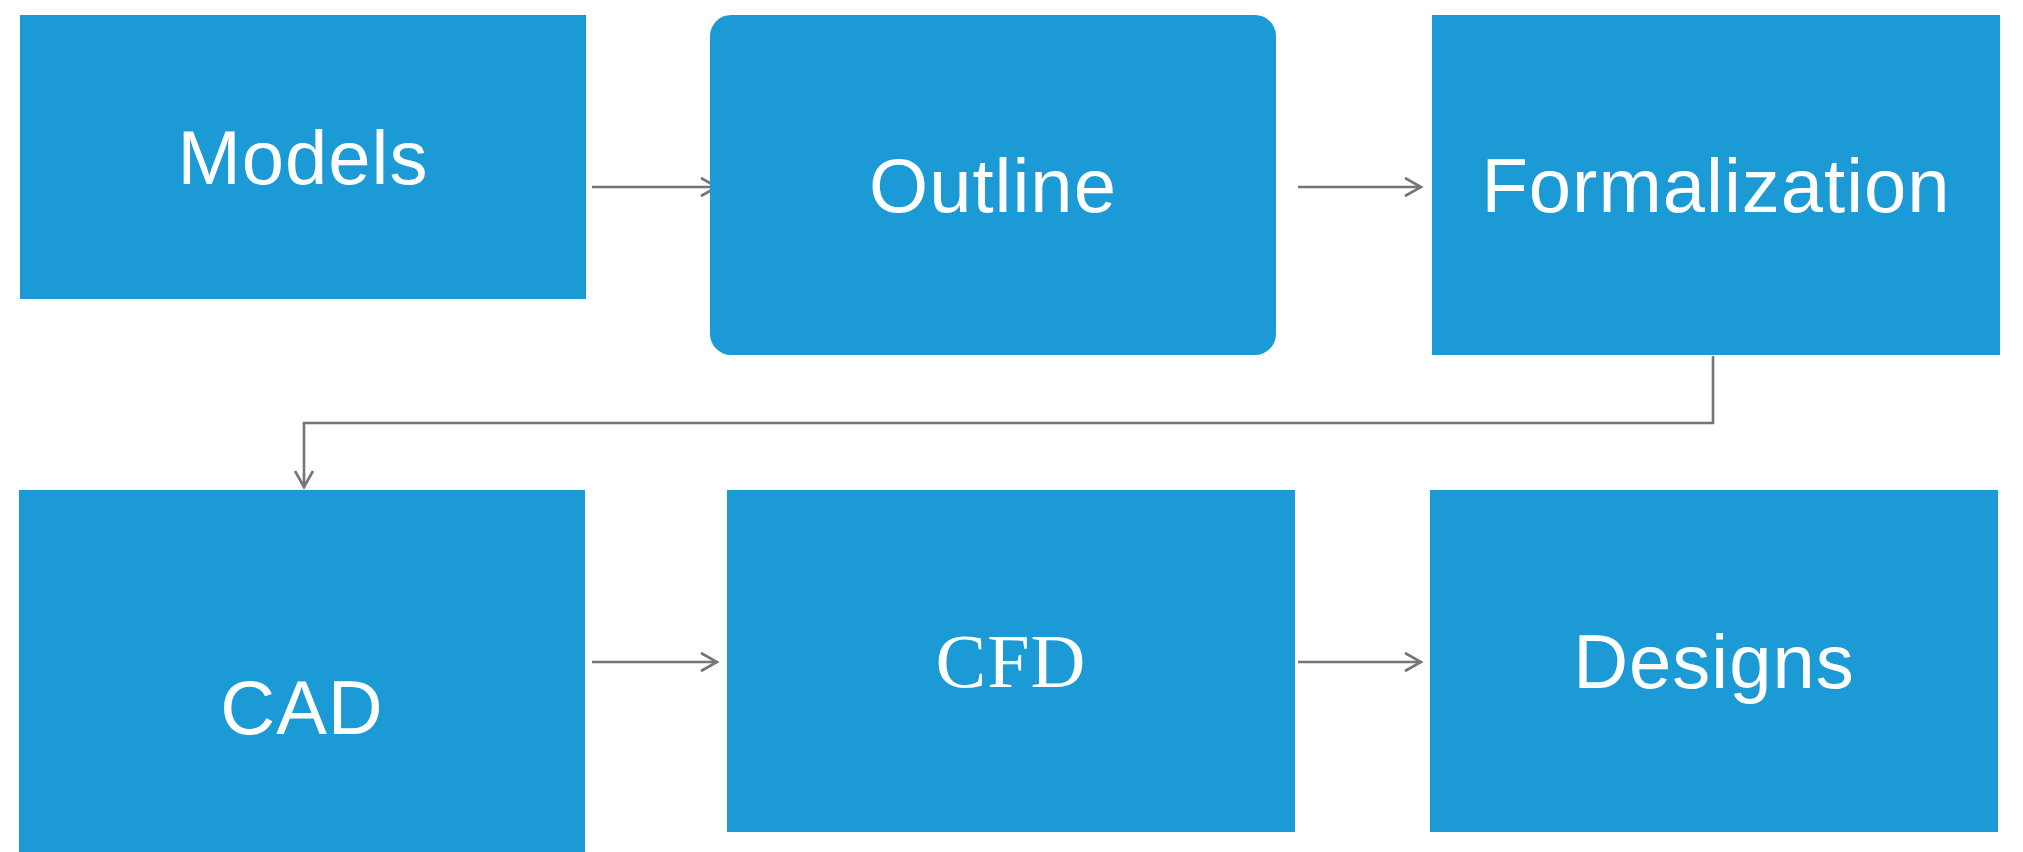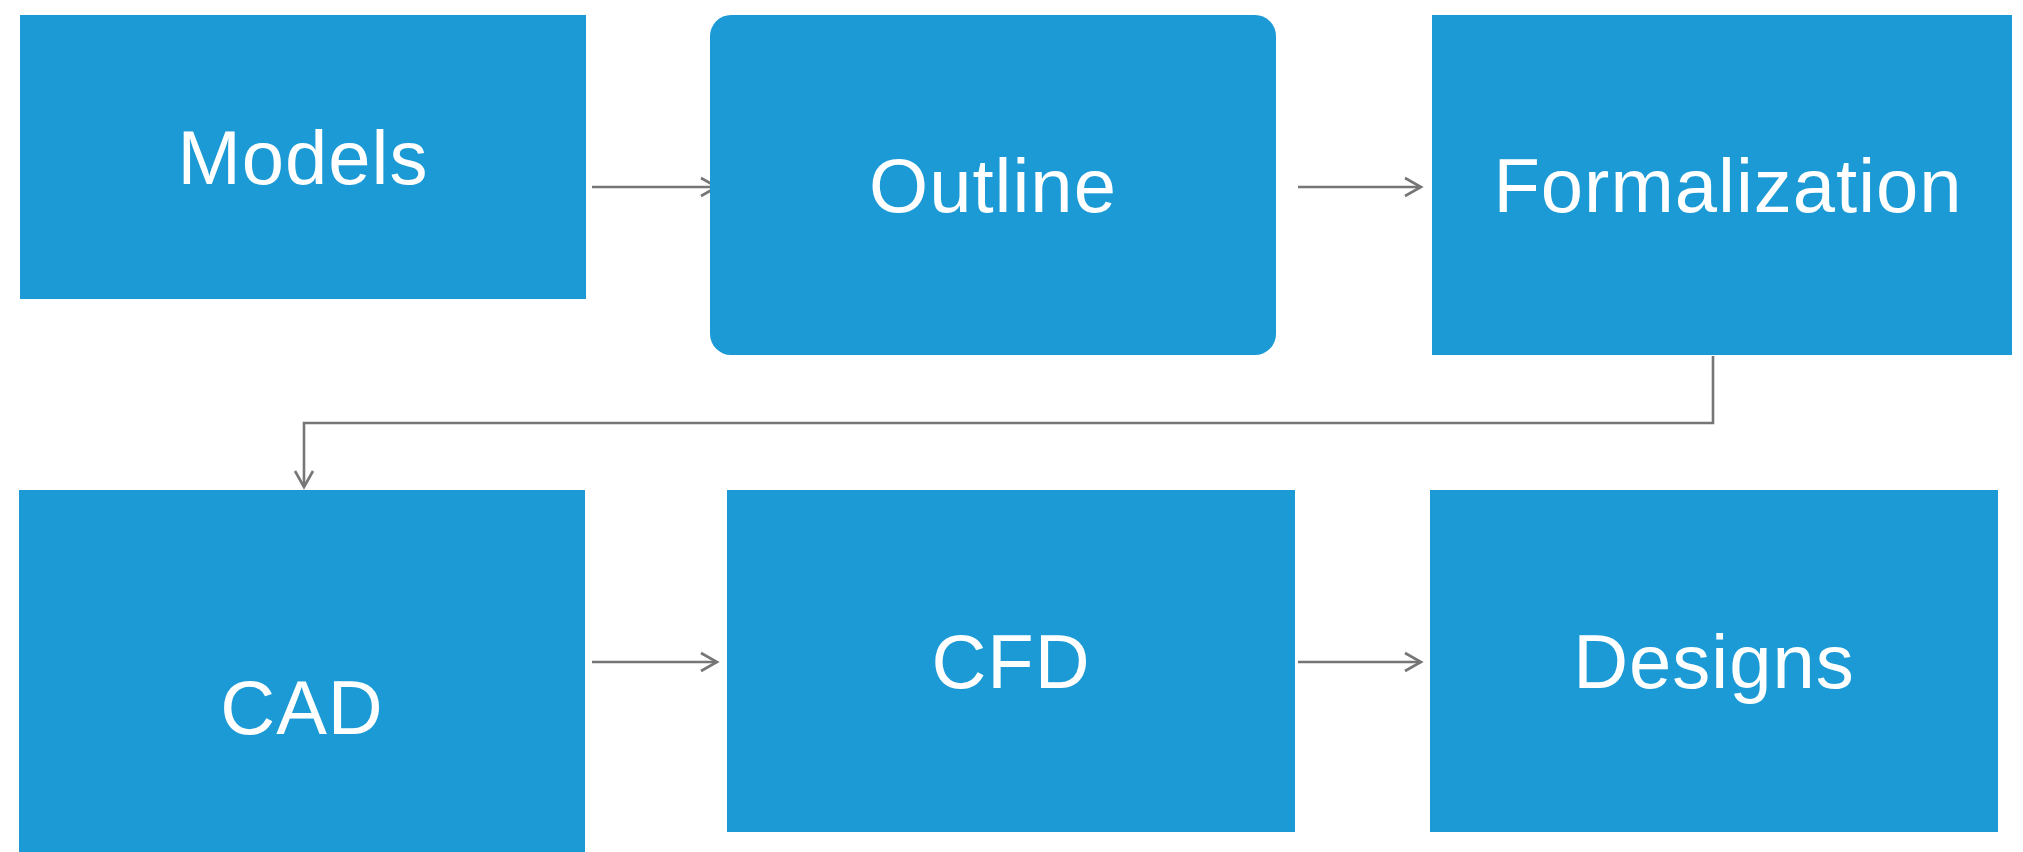--- a/index.html
+++ b/index.html
@@ -26,23 +26,23 @@
     color:var(--box-text);
     display:flex;align-items:center;justify-content:center;
     font-size:76px;
     font-weight:400;
     letter-spacing:1px;
     user-select:none;
   }
   
   .n-models        {left:20px;  top:15px;  width:566px; height:284px;}
   .n-outline       {left:710px; top:15px;  width:566px; height:340px;border-radius:21px;}
-  .n-formalization {left:1432px;top:15px;  width:568px; height:340px;padding-left:12px;}
+  .n-formalization {left:1432px;top:15px;  width:568px; height:340px;}
   .n-cad           {left:19px;  top:490px; width:566px; height:434px;}
-  .n-cfd           {left:727px; top:490px; width:568px; height:342px;}
+  .n-cfd           {left:727px; top:490px; width:568px; height:342px;font-family:Liberation Serif, serif;}
   .n-designs       {left:1430px;top:490px; width:568px; height:342px;}
   .edge{
     stroke:var(--connector);
     stroke-width:2.6;
     fill:none;
   }
 </style>
 </head>
 <body>
 

